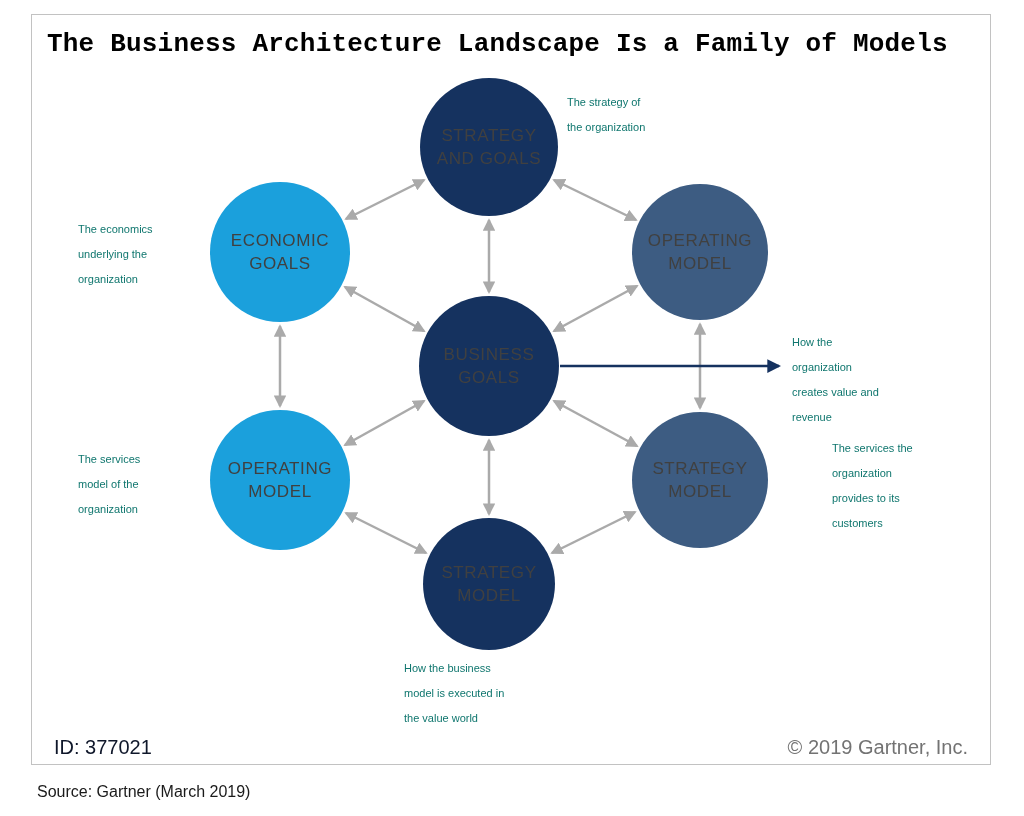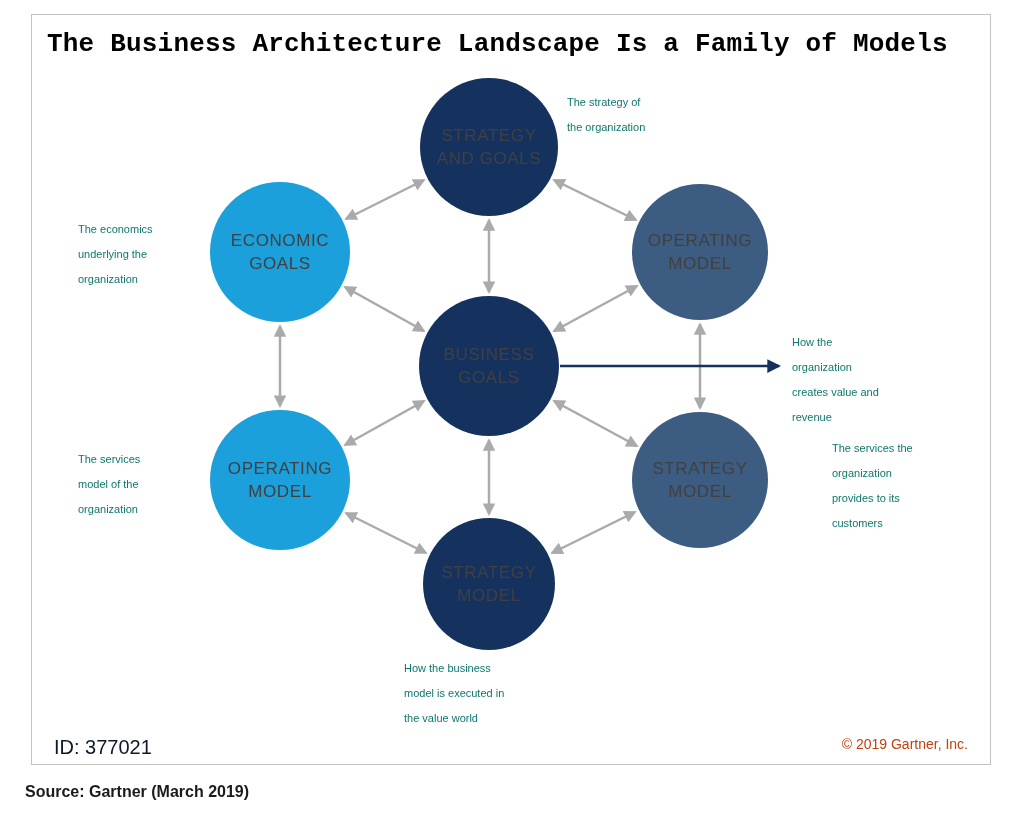--- a/index.html
+++ b/index.html
@@ -9,22 +9,22 @@
          border:1px solid #C2C2C2;box-sizing:border-box;}
   .title{position:absolute;left:47px;top:29px;font-size:26px;font-weight:bold;
          color:#000;letter-spacing:0.2px;white-space:nowrap;font-family:Liberation Mono, monospace;}
   .diagram{position:absolute;left:0;top:0;}
   .clabel{position:absolute;display:flex;align-items:center;justify-content:center;
           text-align:center;color:#404040;font-size:17px;line-height:23px;
           letter-spacing:0.6px;white-space:pre-line;}
   .note{position:absolute;font-size:11px;line-height:25px;color:#0f766e;
         white-space:pre-line;}
   .fid{position:absolute;left:48px;top:736px;font-size:20px;color:#0f172a;margin-left:6px;}
-  .fcopy{position:absolute;right:56px;top:736px;font-size:14px;color:#c2410c;text-align:right;}
-  .fsource{position:absolute;left:25px;top:783px;font-size:16px;color:#1A1A1A;font-weight:bold;}
+  .fcopy{position:absolute;right:56px;top:736px;font-size:20px;color:#737373;text-align:right;}
+  .fsource{position:absolute;left:37px;top:783px;font-size:16px;color:#1A1A1A;}
 </style>
 </head>
 <body>
 
 <div class="canvas">
 
   <div class="frame"></div>
 
   <div class="title">The Business Architecture Landscape Is a Family of Models</div>
 

